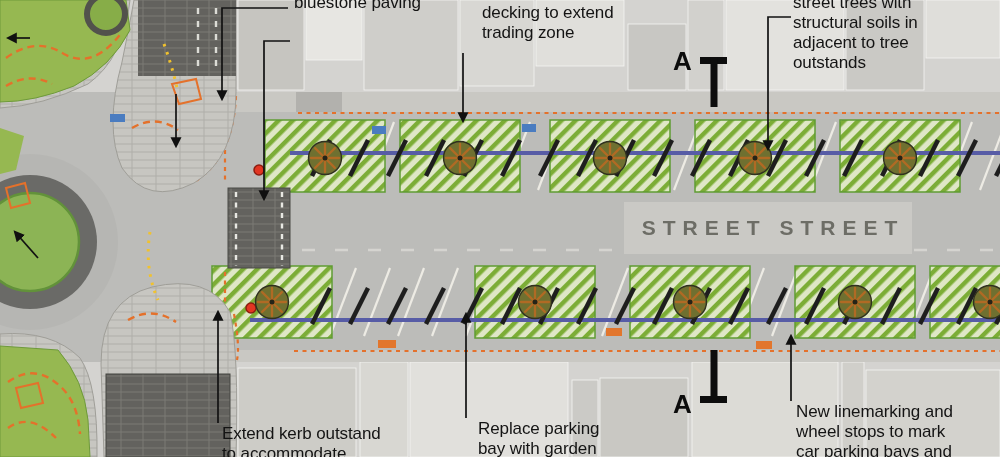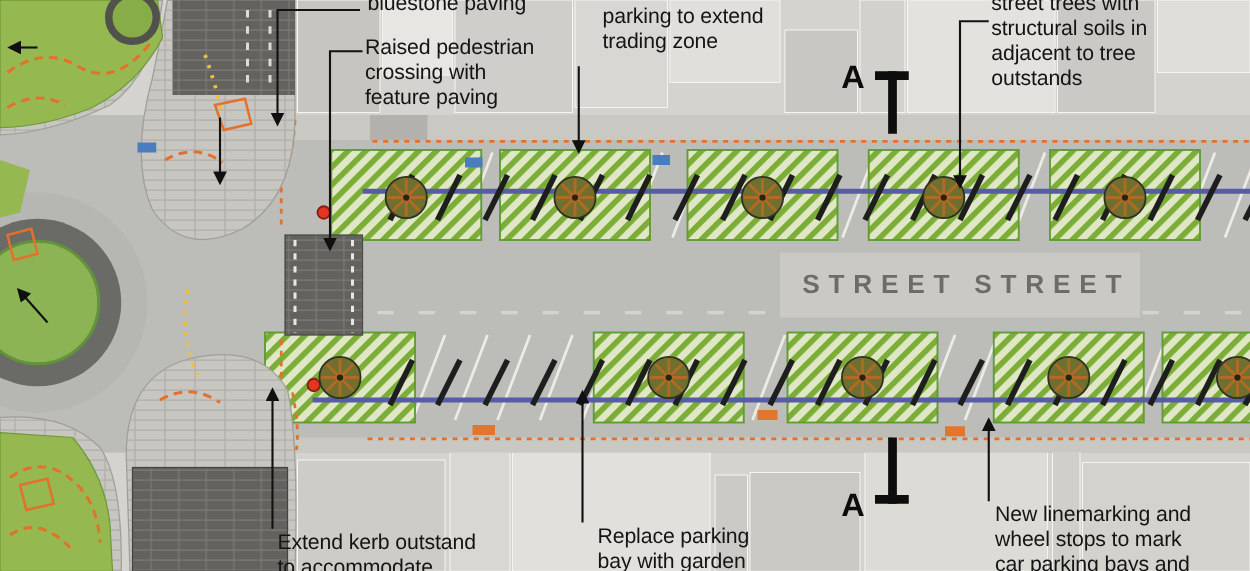--- a/index.html
+++ b/index.html
@@ -289,24 +289,21 @@
     <rect x="710.5" y="350" width="7" height="53"></rect>
     <rect x="700" y="396" width="27" height="7"></rect>
   </g>
 </svg>
 
 <div class="street">STREET STREET</div>
 <div class="amark" style="left:673px;top:48px">A</div>
 <div class="amark" style="left:673px;top:391px">A</div>
 
 <div class="ann" style="left:294px;top:-7px;width:180px">bluestone paving</div>
-<div class="ann" style="left:292px;top:28px;width:170px">Raised pedestrian
-crossing with
-feature paving</div>
-<div class="ann" style="left:482px;top:3px;width:160px">parking to extend
+<div class="ann" style="left:482px;top:3px;width:160px">decking to extend
 trading zone</div>
 <div class="ann" style="left:793px;top:-7px;width:180px">street trees with
 structural soils in
 adjacent to tree
 outstands</div>
 <div class="ann" style="left:222px;top:424px;width:190px">Extend kerb outstand
 to accommodate</div>
 <div class="ann" style="left:478px;top:419px;width:150px">Replace parking
 bay with garden</div>
 <div class="ann" style="left:796px;top:402px;width:190px">New linemarking and

